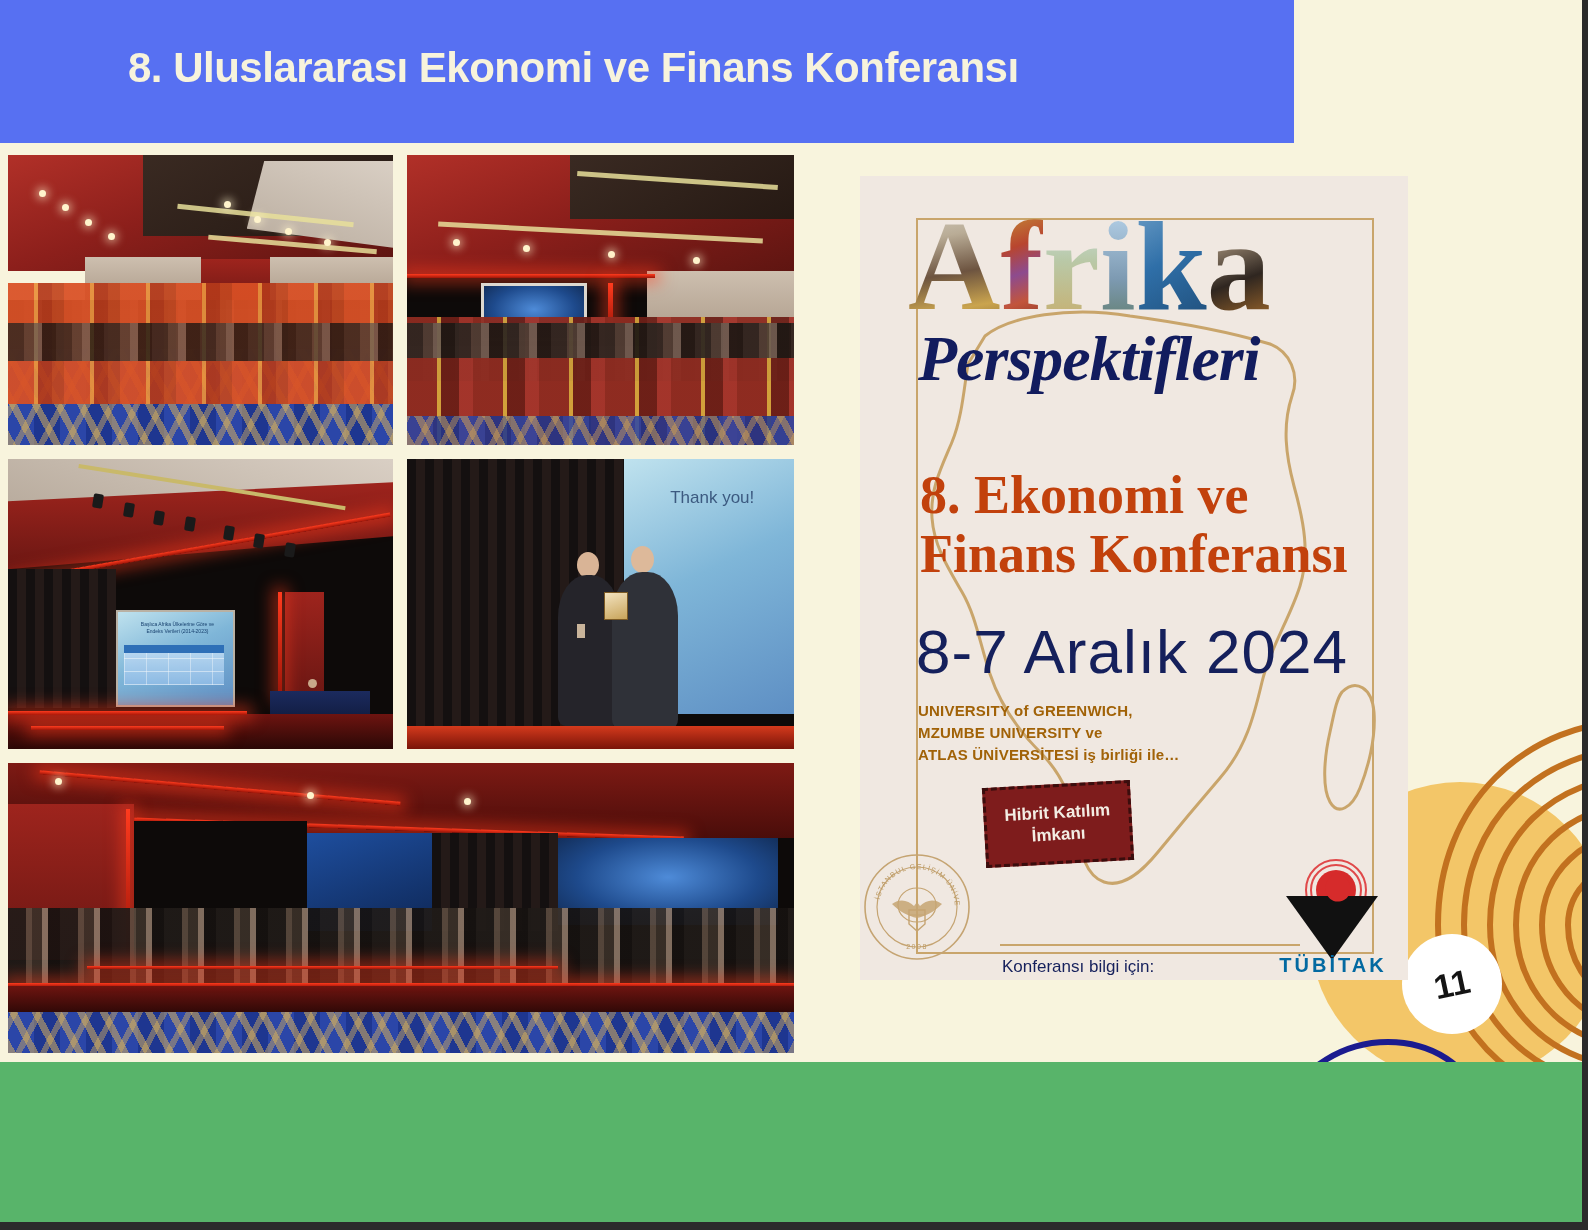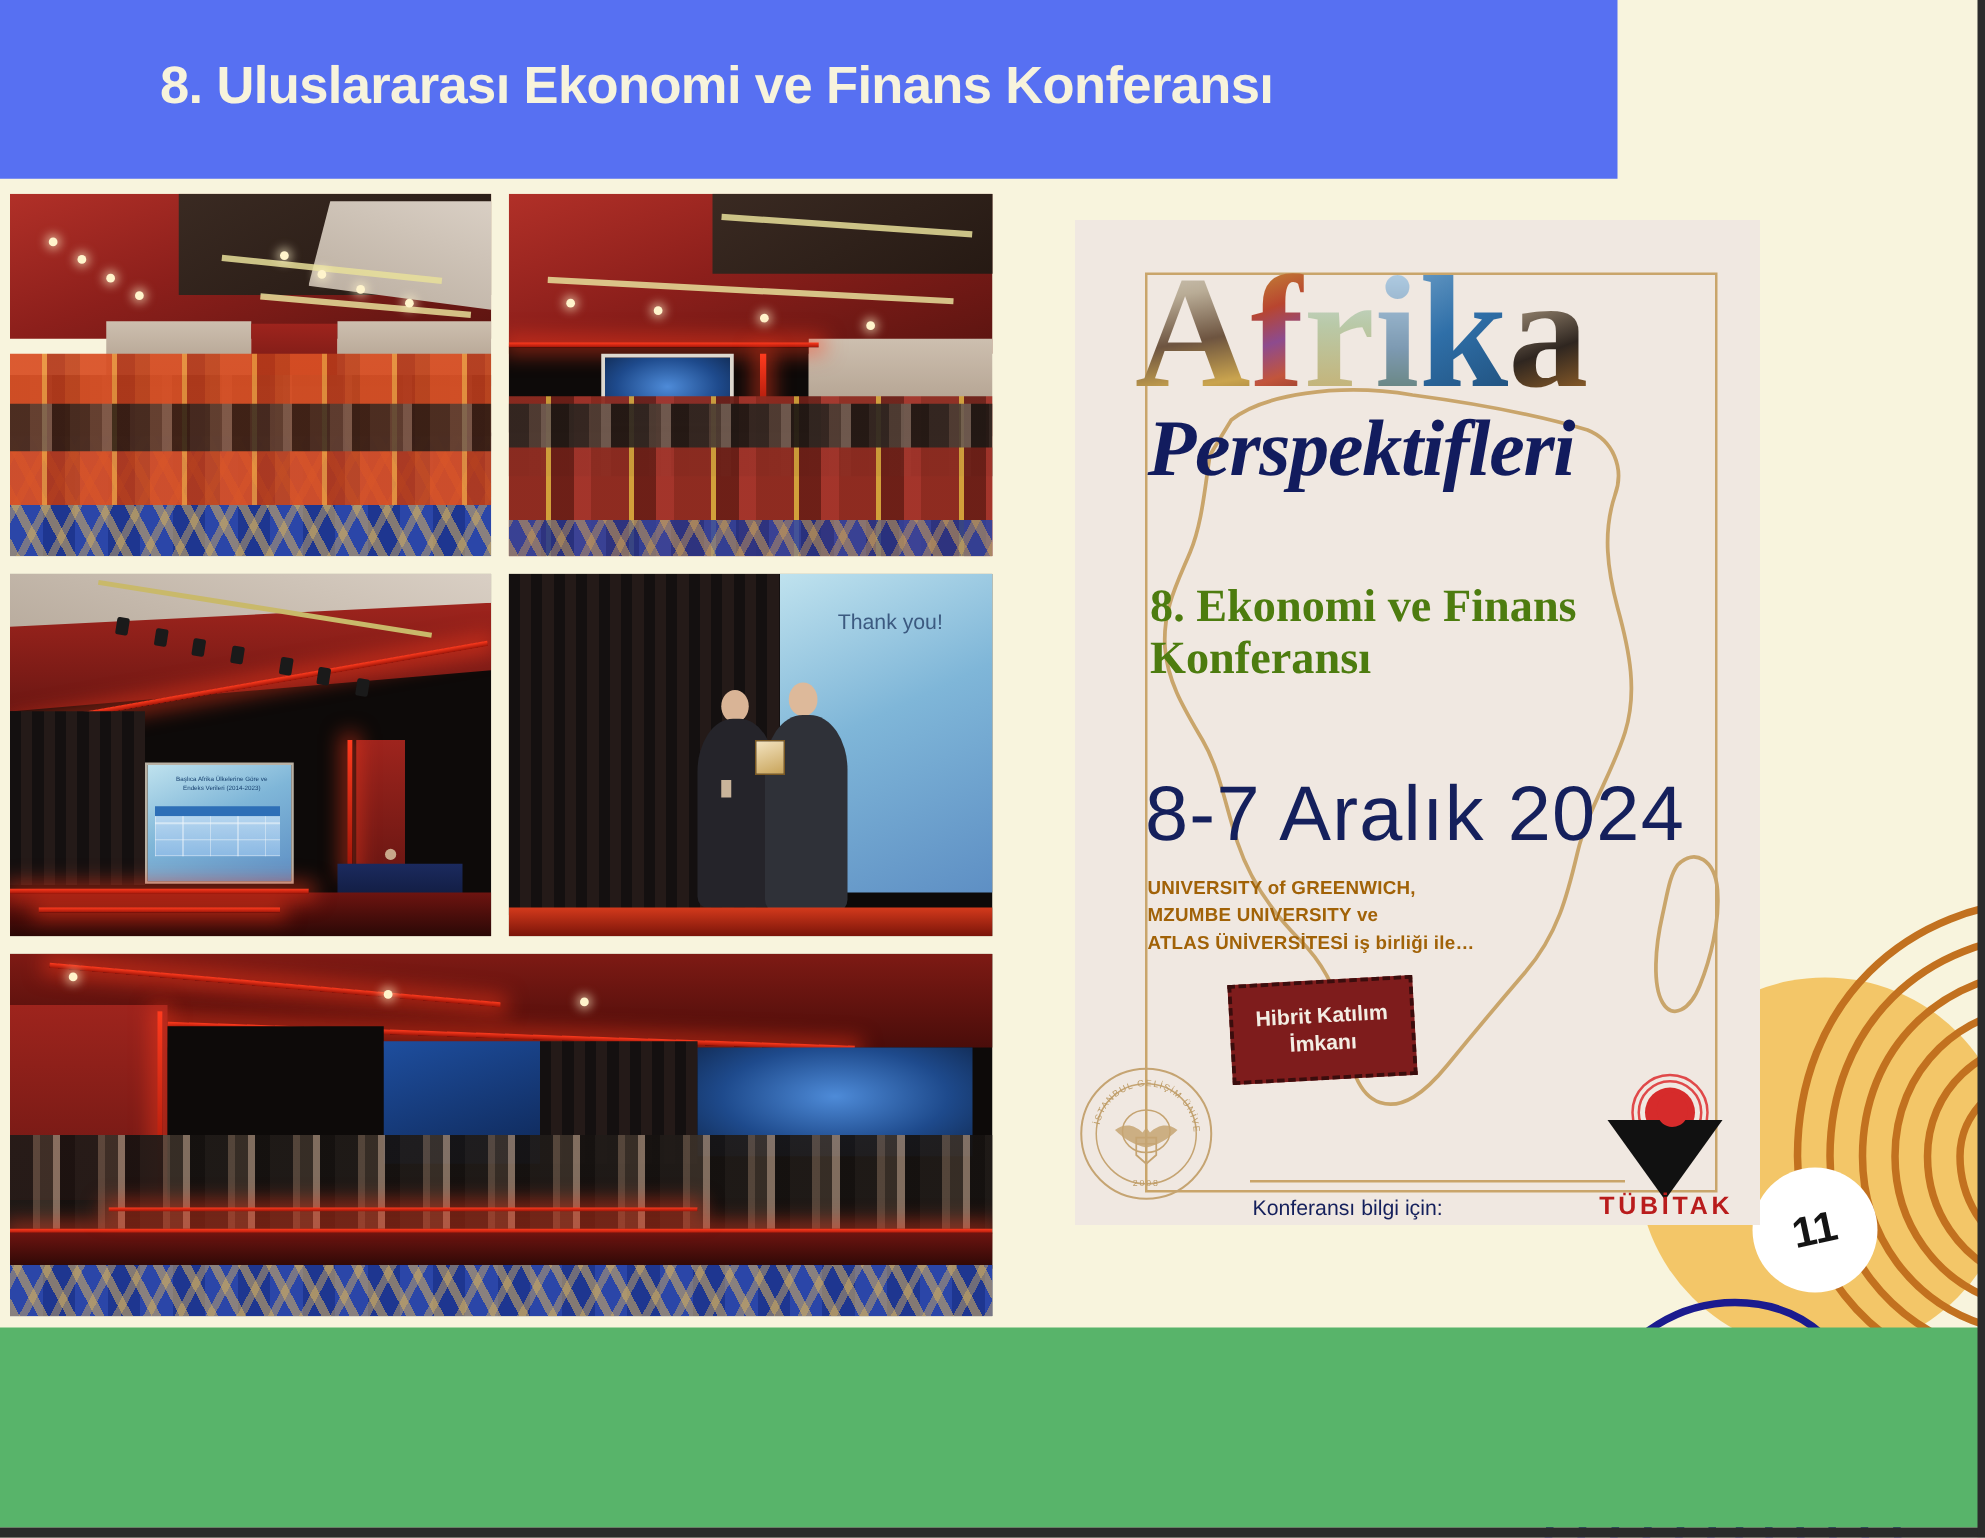--- a/index.html
+++ b/index.html
@@ -184,23 +184,23 @@
     color: #121C5E;
     letter-spacing: -1px;
     white-space: nowrap;
   }
   .p-conf {
     position: absolute;
     left: 60px; top: 290px;
     width: 430px;
     font-family: "Liberation Serif", serif;
     font-weight: bold;
-    font-size: 37px;
+    font-size: 54px;
     line-height: 1.1;
-    color: #4d7c0f;
+    color: #c2410c;
   }
   .p-date {
     position: absolute;
     left: 56px; top: 440px;
     font-family: "Liberation Sans", sans-serif;
     font-size: 62px;
     font-weight: 400;
     color: #15205C;
     letter-spacing: 1px;
     white-space: nowrap;
@@ -254,21 +254,21 @@
   }
   .p-tubitak-label {
     position: absolute;
     left: 410px; top: 778px;
     width: 126px;
     text-align: center;
     font-family: "Liberation Sans", sans-serif;
     font-size: 20px;
     font-weight: bold;
     letter-spacing: 3px;
-    color: #b91c1c;
+    color: #0369a1;
   }
   .deco-yellow {
     position: absolute;
     right: -22px; bottom: 148px;
     width: 300px; height: 300px;
     border-radius: 50%;
     background: #F3C668;
     z-index: 1;
   }
   .deco-orange-arcs { position: absolute; right: -60px; bottom: 120px; z-index: 2; }

